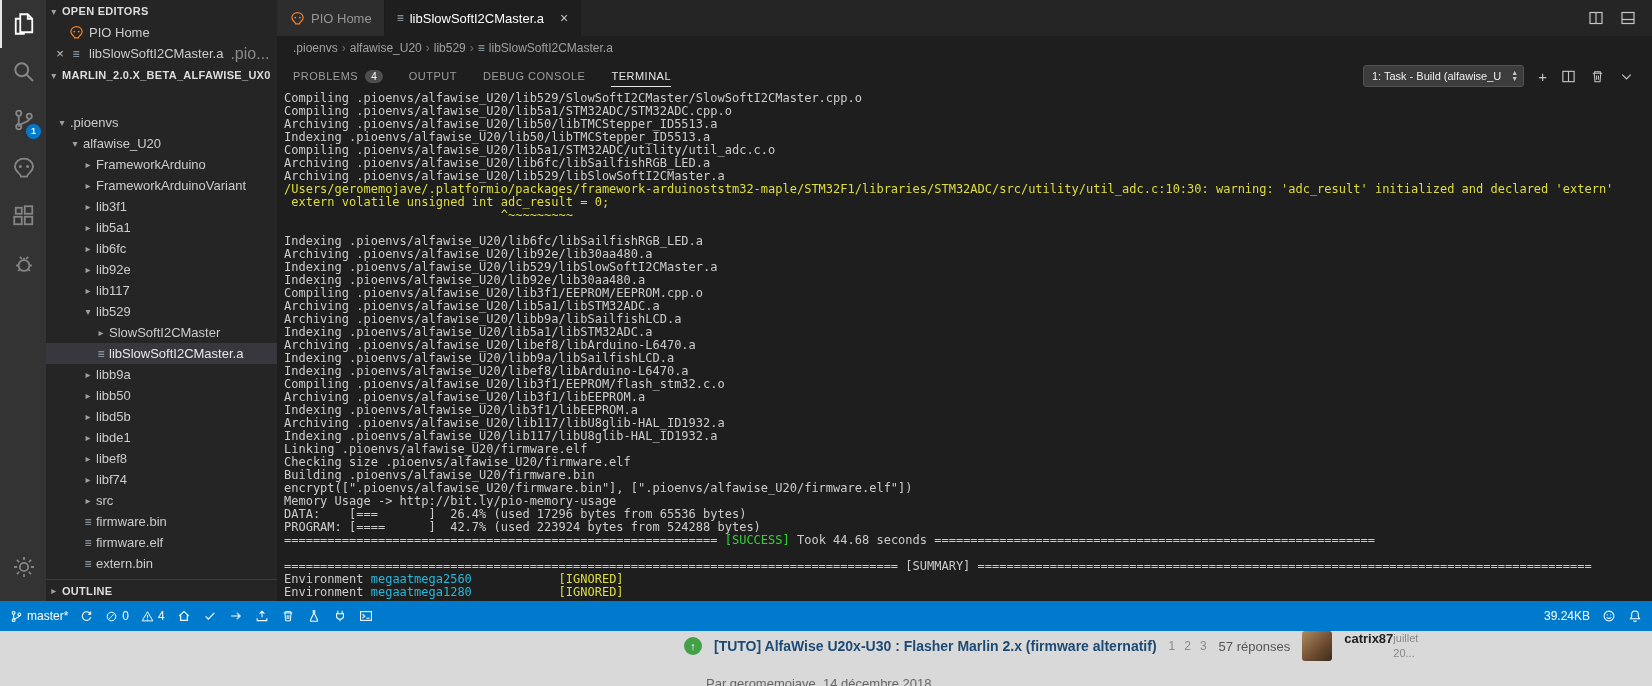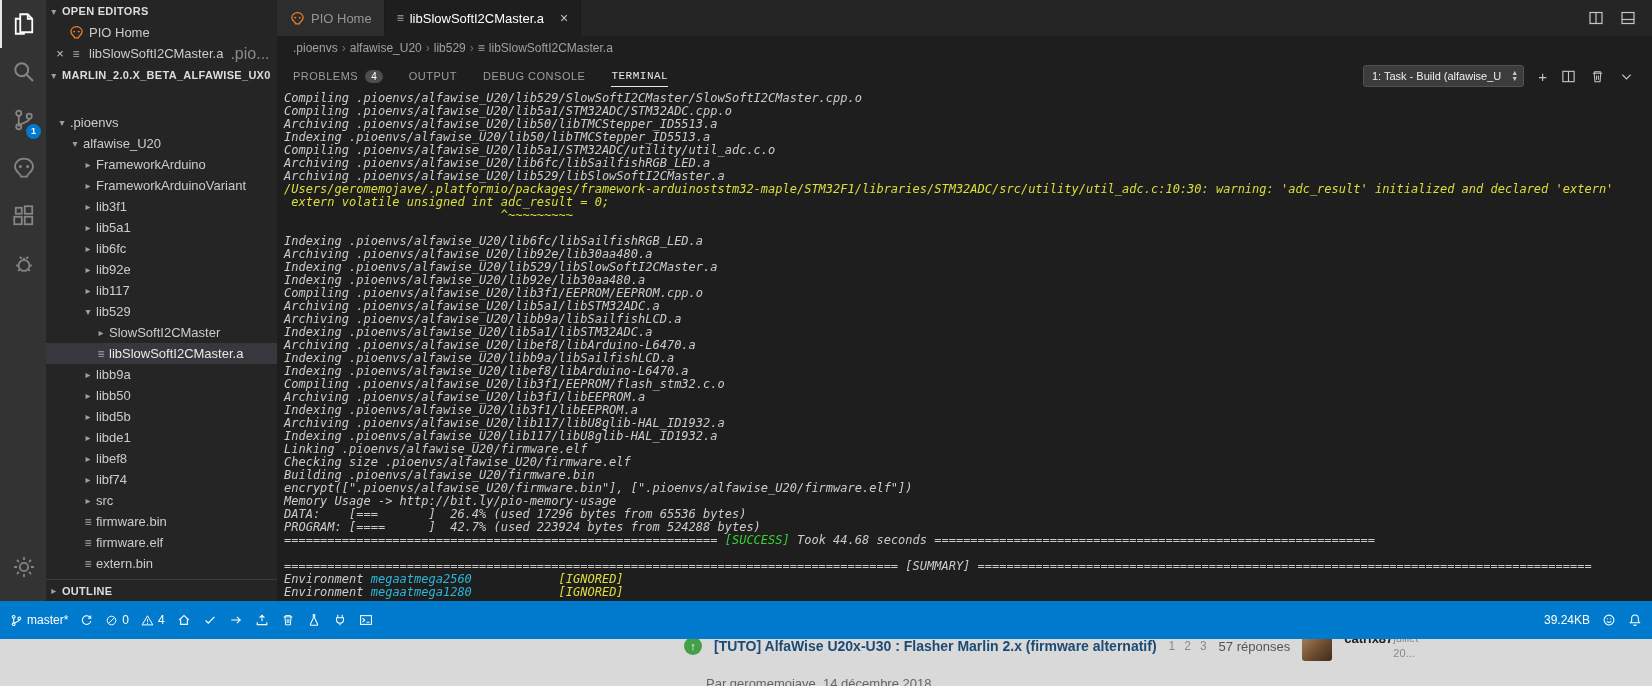--- a/index.html
+++ b/index.html
@@ -44,34 +44,34 @@
   .tab.active{background:#1e1e1e;color:#ffffff;}
   .tab-close{margin-left:10px;color:#c5c5c5;font-size:14px;cursor:pointer;}
   .tab-actions{margin-left:auto;display:flex;align-items:center;gap:16px;padding-right:16px;color:#c5c5c5;}
   .breadcrumbs{height:24px;display:flex;align-items:center;padding-left:16px;font-size:12px;color:#a0a0a0;gap:4px;}
   .bc{cursor:pointer;}
   .bc-sep{color:#6e6e6e;}
 
   
   .panelhead{height:32px;display:flex;align-items:center;padding-left:16px;}
   .ptab{display:flex;align-items:center;margin-right:26px;font-size:11px;letter-spacing:.5px;color:#9d9d9d;cursor:pointer;padding:5px 0 4px 0;border-bottom:1px solid transparent;}
-  .ptab.active{color:#e7e7e7;border-bottom-color:#e7e7e7;font-family:Liberation Mono, monospace;}
+  .ptab.active{color:#e7e7e7;border-bottom-color:#e7e7e7;}
   .pbadge{background:#4d4d4d;color:#ffffff;border-radius:10px;font-size:10px;padding:1px 6px;margin-left:7px;letter-spacing:0;}
   .panel-actions{margin-left:auto;display:flex;align-items:center;gap:14px;padding-right:18px;color:#c5c5c5;}
   .term-select{background:#3c3c3c;border:1px solid #525252;border-radius:3px;height:22px;display:flex;align-items:center;font-size:11px;color:#eeeeee;padding:0 5px 0 8px;gap:10px;cursor:pointer;white-space:nowrap;}
   .updown{display:flex;flex-direction:column;font-size:7px;line-height:6px;color:#c8c8c8;text-align:center;}
   .pa-glyph{font-size:15px;color:#c5c5c5;cursor:pointer;}
 
   
   .terminal{position:absolute;left:0;right:0;top:92px;bottom:0;padding-left:7px;overflow:hidden;
-            font-family:"DejaVu Sans Mono","Liberation Mono",monospace;font-size:12px;line-height:13px;white-space:pre;cursor:text;font-style:italic;}
+            font-family:"DejaVu Sans Mono","Liberation Mono",monospace;font-size:12px;line-height:13px;white-space:pre;cursor:text;}
   .seg-d{color:#cccccc;} .seg-y{color:#dede3d;} .seg-g{color:#33d333;} .seg-c{color:#29b8db;}
 
   
-  .statusbar{position:absolute;left:0;top:601px;width:1652px;height:38px;background:#007acc;color:#ffffff;display:flex;align-items:center;font-size:12px;padding:0 10px;gap:12px;z-index:6;}
+  .statusbar{position:absolute;left:0;top:601px;width:1652px;height:30px;background:#007acc;color:#ffffff;display:flex;align-items:center;font-size:12px;padding:0 10px;gap:12px;z-index:6;}
   .sb-item{display:flex;align-items:center;gap:4px;cursor:pointer;white-space:nowrap;}
   .sb-right{margin-left:auto;display:flex;align-items:center;gap:12px;}
 
   
   .strip{position:absolute;left:0;top:622px;width:1652px;height:64px;background:#d9d9d9;overflow:hidden;color:#333;}
   .topic-row{position:absolute;left:684px;top:9px;width:748px;display:flex;align-items:center;gap:12px;}
   .topic-ico{width:18px;height:18px;border-radius:50%;background:#43a047;color:#ffffff;font-size:11px;display:flex;align-items:center;justify-content:center;flex:0 0 18px;}
   .topic-title{color:#1d4a74;font-weight:bold;font-size:14px;cursor:pointer;white-space:nowrap;}
   .pages{display:flex;gap:9px;color:#8a8a8a;font-size:12px;}
   .pages span{cursor:pointer;}

